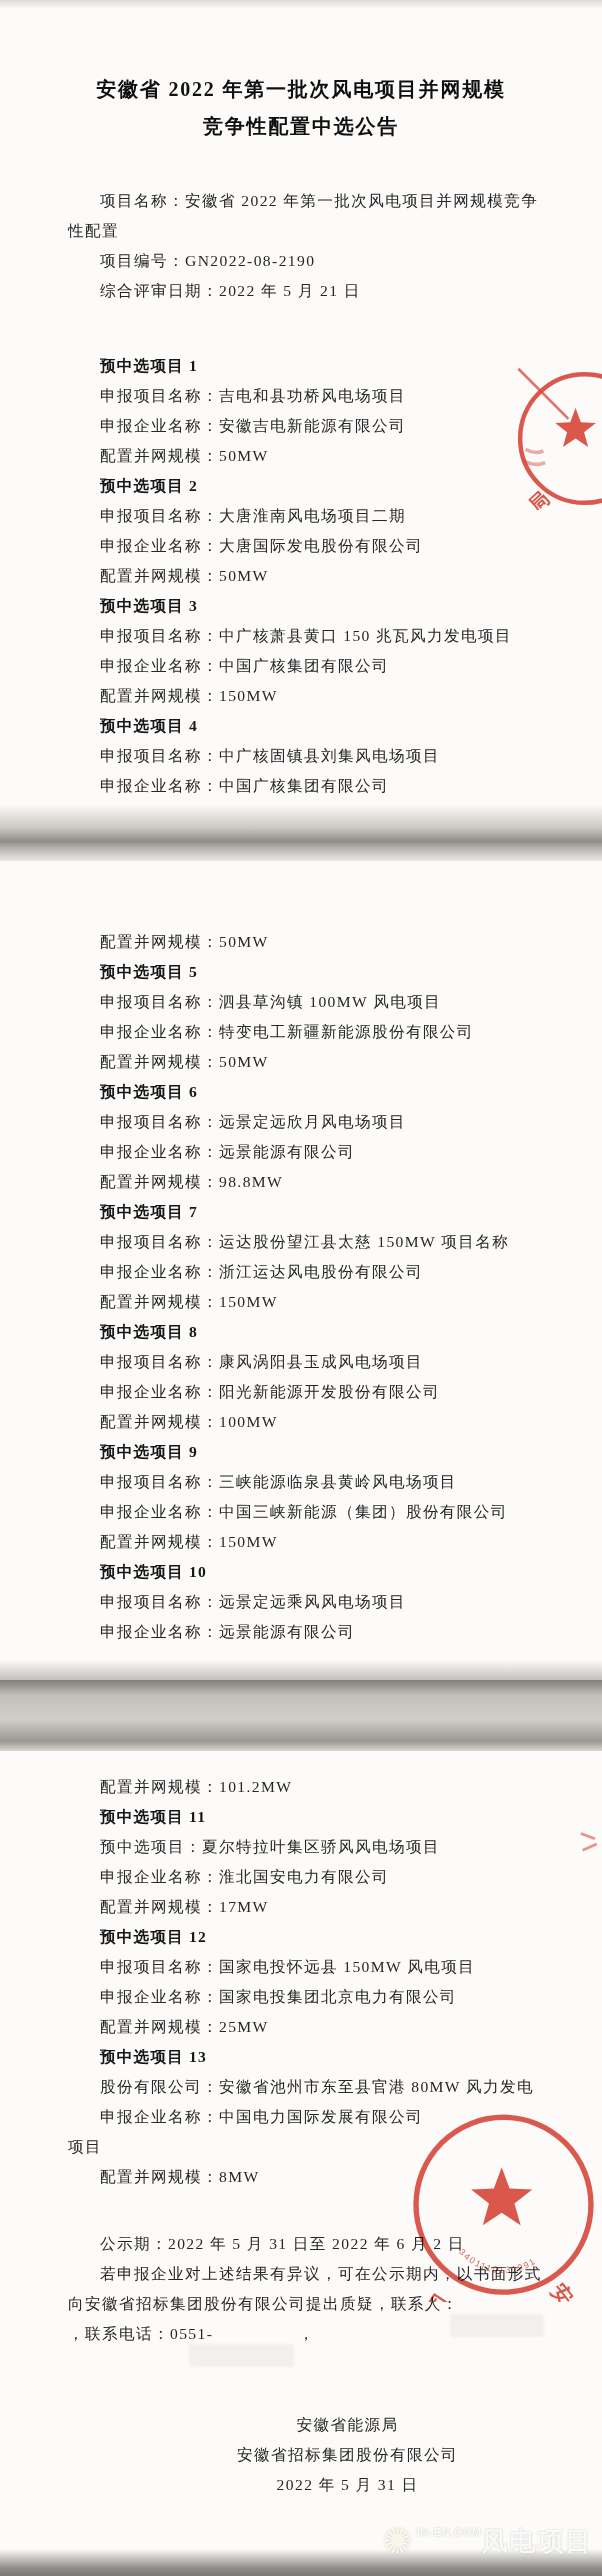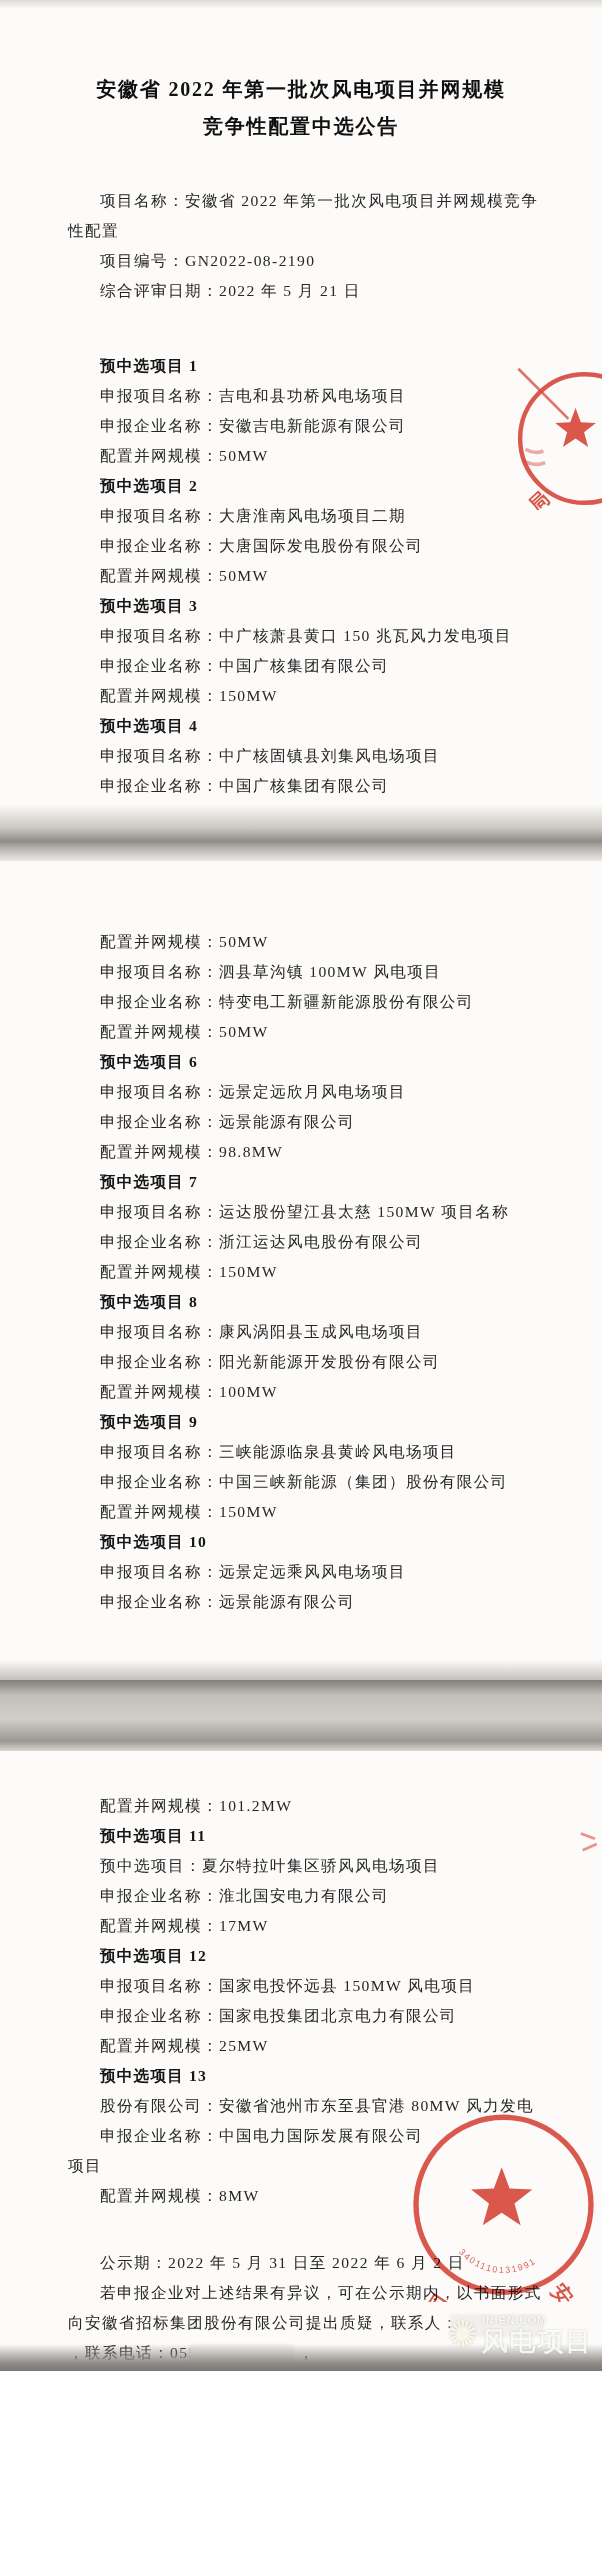--- a/index.html
+++ b/index.html
@@ -7,42 +7,42 @@
   .scan{position:relative;width:602px;height:2576px;background:#fff;overflow:hidden;
         font-family:"Liberation Serif",serif;}
   .page{position:relative;width:602px;background:#fcfbf9;overflow:hidden;}
   .page--1{height:827px;padding-top:71px;box-sizing:border-box;
            background:linear-gradient(180deg,#dcdad6 0,#fcfbf9 9px);}
   .page--1::after{content:"";position:absolute;left:0;right:0;bottom:0;height:23px;
            background:linear-gradient(180deg,rgba(0,0,0,0),#cdcac6);}
   .page--2{height:819px;padding-top:66px;box-sizing:border-box;}
   .page--2::after{content:"";position:absolute;left:0;right:0;bottom:0;height:19.6px;
            background:linear-gradient(180deg,rgba(0,0,0,0),#c4c1bd);}
-  .page--3{height:620px;padding-top:40px;box-sizing:border-box;}
+  .page--3{height:825px;padding-top:21px;box-sizing:border-box;}
   .gap-a{height:34px;background:linear-gradient(180deg,#cfccc8 0%,#8f8c88 42%,#b5b2ae 62%,#eceae7 100%);}
   .gap-b{height:71px;background:linear-gradient(180deg,#827f7b 0%,#c3c0bb 22%,#d2cfca 55%,#9b9894 86%,#d9d6d2 100%);}
   .ln{white-space:nowrap;font-size:15.6px;line-height:30px;height:30px;
       letter-spacing:1.4px;color:#262626;padding-left:68px;}
   .ln--title{font-size:20px;font-weight:700;line-height:37px;height:37px;
       text-align:center;padding-left:0;letter-spacing:1.8px;color:#101010;}
   .ln--indent{text-indent:32px;}
   .ln--bold{font-weight:700;text-indent:32px;color:#161616;letter-spacing:1.2px;}
   .ln--flush{}
   .ln--sign{padding-left:93px;text-align:center;}
   .ln--blank{}
   .seal{position:absolute;mix-blend-mode:multiply;opacity:.92;pointer-events:none;}
   .redact-patch{position:absolute;background:#f2f0ed;filter:blur(1.3px);border-radius:2.7px;}
   .bottom-band{position:absolute;left:0;right:0;bottom:0;height:27px;
       background:linear-gradient(180deg,rgba(0,0,0,0),#8e8b87 72%,#7b7875);}
   .watermark{position:absolute;right:9px;bottom:16px;display:flex;align-items:center;
       color:rgba(255,255,255,.88);text-shadow:0 0 1.8px rgba(90,88,84,.35);
       font-family:"Liberation Sans",sans-serif;}
   .watermark .wm-sun{font-size:37px;line-height:37px;margin-right:3.6px;
       color:rgba(255,252,240,.9);}
-  .watermark .wm-texts{display:flex;flex-direction:column;}
+  .watermark .wm-texts{display:flex;}
   .watermark .wm-site{font-size:10.7px;font-weight:700;letter-spacing:0.9px;line-height:11.6px;}
   .watermark .wm-name{font-size:26px;font-weight:700;letter-spacing:1.8px;line-height:28.5px;}
   .edge-mark{position:absolute;}
 </style>
 </head>
 <body>
 
 <div class="scan">
 
   <div class="page page--1">
@@ -84,20 +84,21 @@
       <polygon fill="#d6392c" opacity="0.92" points="70,46 75.9,61.9 92.8,62.6 79.5,73.1 84.1,89.4 70,80 55.9,89.4 60.5,73.1 47.2,62.6 64.1,61.9"></polygon>
       <path d="M 14,92 q 10,6 20,2 M 10,104 q 14,8 26,3" stroke="#d6392c" stroke-width="4" fill="none" opacity="0.45"></path>
     </svg>
   </div>
 
   <div class="gap-a"></div>
 
   <div class="page page--2">
     <div class="lines">
         <div class="ln ln--indent">配置并网规模：50MW</div>
+        <div class="ln ln--bold">预中选项目 5</div>
         <div class="ln ln--indent">申报项目名称：泗县草沟镇 100MW 风电项目</div>
         <div class="ln ln--indent">申报企业名称：特变电工新疆新能源股份有限公司</div>
         <div class="ln ln--indent">配置并网规模：50MW</div>
         <div class="ln ln--bold">预中选项目 6</div>
         <div class="ln ln--indent">申报项目名称：远景定远欣月风电场项目</div>
         <div class="ln ln--indent">申报企业名称：远景能源有限公司</div>
         <div class="ln ln--indent">配置并网规模：98.8MW</div>
         <div class="ln ln--bold">预中选项目 7</div>
         <div class="ln ln--indent">申报项目名称：运达股份望江县太慈 150MW 项目名称</div>
         <div class="ln ln--indent">申报企业名称：浙江运达风电股份有限公司</div>

